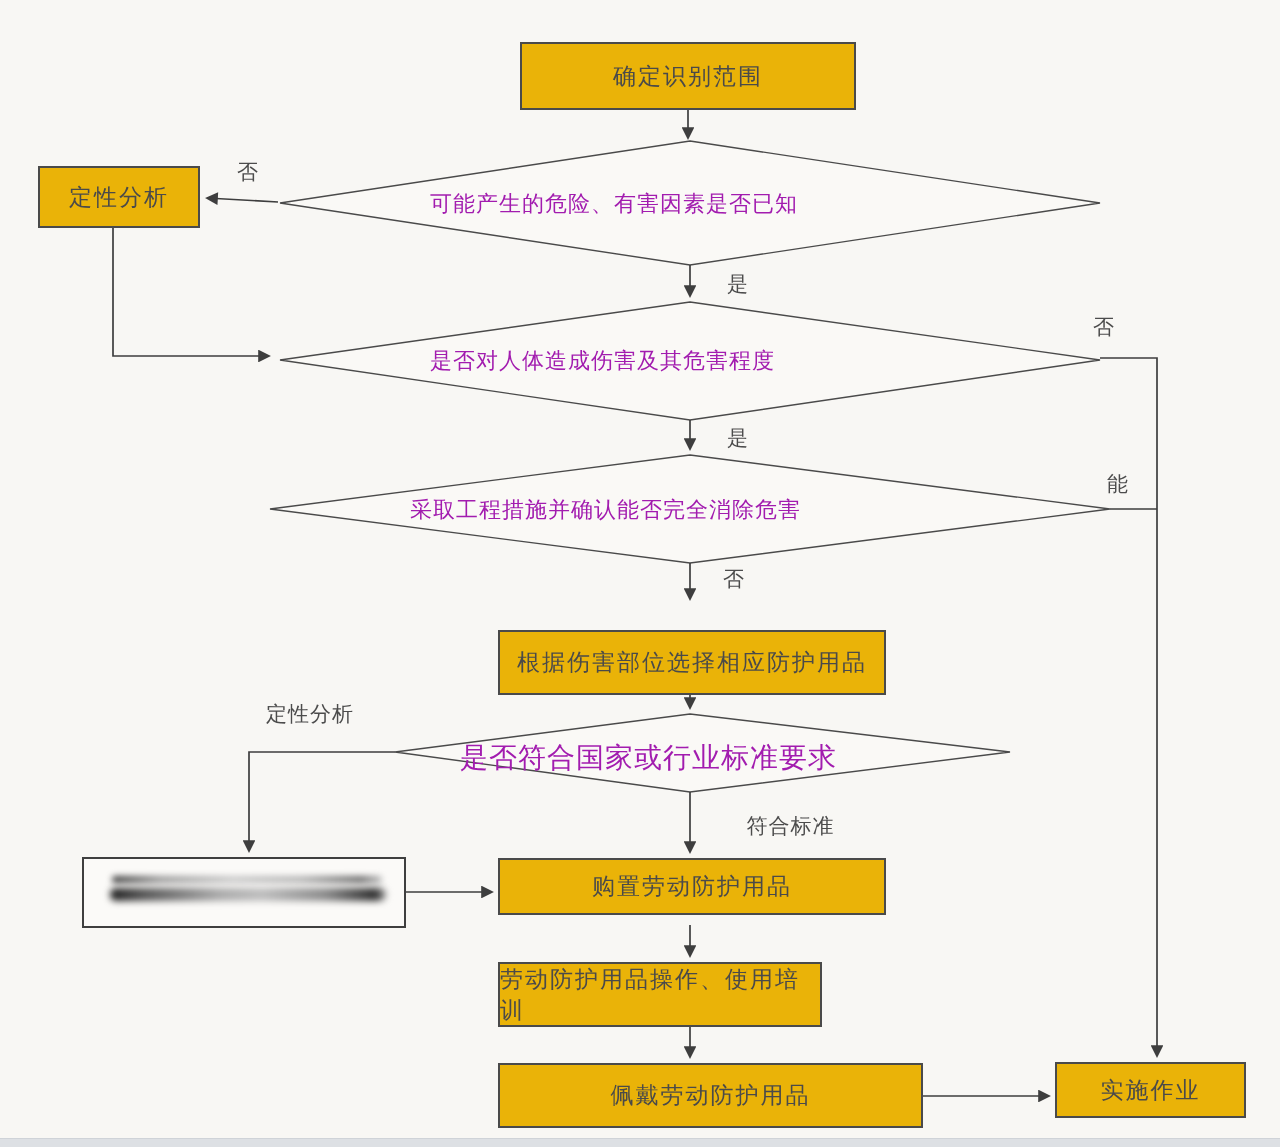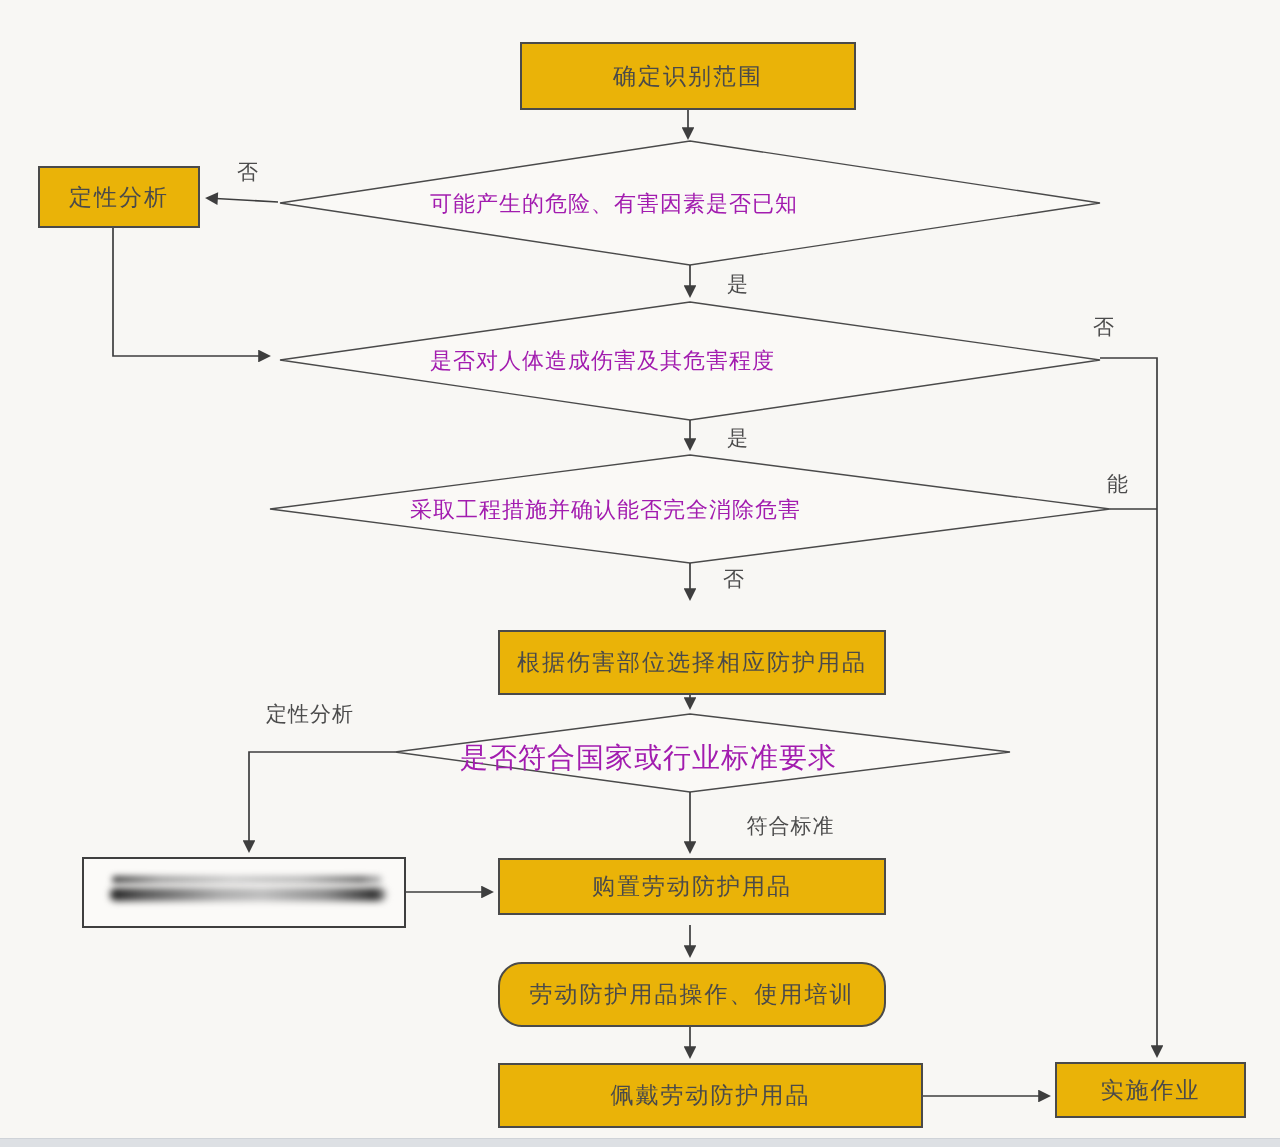--- a/index.html
+++ b/index.html
@@ -100,21 +100,21 @@
 
   <div class="redacted-box">
     <div class="smudge-a"></div>
     <div class="smudge-b"></div>
   </div>
 
   <div class="node" style="left:498px;top:858px;width:388px;height:57px;">
     <span>购置劳动防护用品</span>
   </div>
 
-  <div class="node" style="left:498px;top:962px;width:388px;height:65px;border-radius:24px;">
+  <div class="node" style="left:498px;top:962px;width:324px;height:65px;">
     <span>劳动防护用品操作、使用培训</span>
   </div>
 
   <div class="node" style="left:498px;top:1063px;width:425px;height:65px;">
     <span>佩戴劳动防护用品</span>
   </div>
 
   <div class="node" style="left:1055px;top:1062px;width:191px;height:56px;">
     <span>实施作业</span>
   </div>

